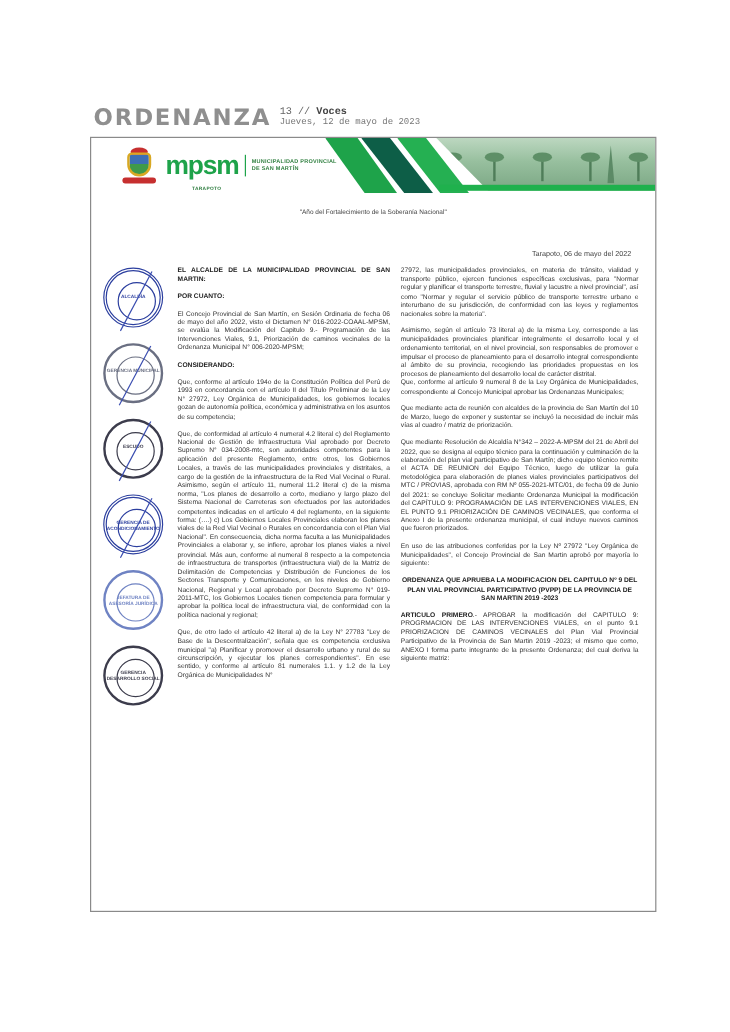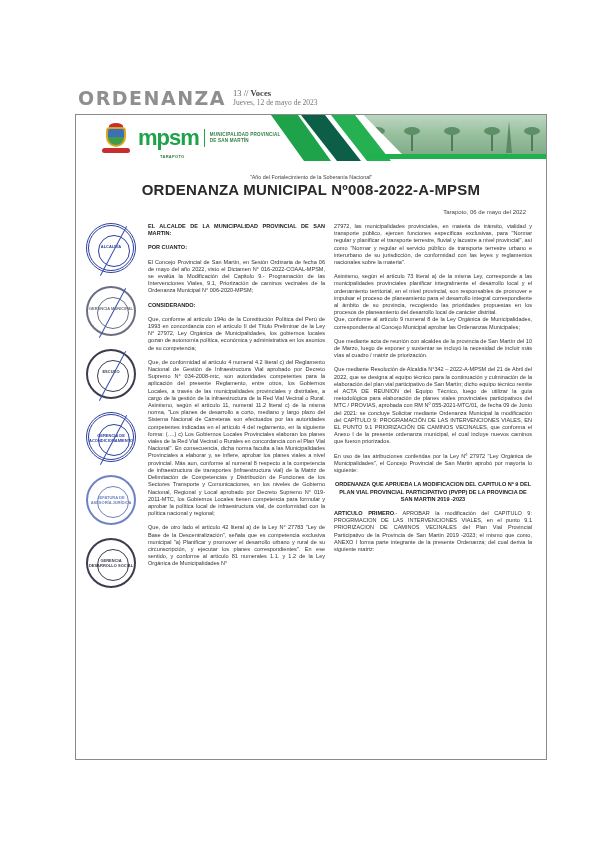--- a/index.html
+++ b/index.html
@@ -1,21 +1,21 @@
 <!DOCTYPE html>
 <html><head>
 <meta charset="utf-8">
 <style>
   * { box-sizing: border-box; margin: 0; padding: 0; }
   html, body { width: 608px; height: 860px; background: #ffffff; overflow: hidden; }
   body { position: relative; font-family: "Liberation Sans", sans-serif; color: #2b2b2b; }
 
   .masthead { position: absolute; left: 78px; top: 78px; height: 30px; display: flex; align-items: flex-end; }
   .mast-title { font-family: "DejaVu Sans", sans-serif; font-weight: bold; font-size: 19px; letter-spacing: 1.5px; color: #8f8f8f; line-height: 20px; margin-top: 16px; }
-  .mast-meta { margin-left: 7px; font-family: Liberation Serif, serif; line-height: 9px; padding-bottom: 1px; }
+  .mast-meta { margin-left: 7px; font-family: Liberation Mono, monospace; line-height: 9px; padding-bottom: 1px; }
   .mast-page { font-size: 8.5px; color: #666; }
   .mast-page b { color: #444; }
   .mast-date { font-size: 7.5px; color: #777; }
 
   .frame { position: absolute; left: 75px; top: 114px; width: 472px; height: 646px; border: 1.5px solid #8a8a8a; background: #fff; overflow: hidden; }
 
   .banner { position: absolute; left: 0; top: 0; width: 100%; height: 46px; }
   .banner-photo { position: absolute; right: 0; top: 0; width: 240px; height: 44px; background: linear-gradient(180deg,#bcd7c0 0%,#97bf9e 45%,#7ba784 100%); clip-path: polygon(24% 0,100% 0,100% 100%,42% 100%); }
   .banner-green1 { position: absolute; left: 195px; top: 0; width: 60px; height: 46px; background: #1ea34a; clip-path: polygon(0 0,45% 0,100% 100%,55% 100%); }
   .banner-dark { position: absolute; left: 225px; top: 0; width: 60px; height: 46px; background: #0d5e47; clip-path: polygon(0 0,40% 0,100% 100%,60% 100%); }
@@ -96,21 +96,20 @@
       </div>
       <div class="logo-sep"></div>
       <div class="logo-text">
         <div>MUNICIPALIDAD PROVINCIAL</div>
         <div>DE SAN MARTÍN</div>
       </div>
     </div>
   </div>
 
   <div class="motto">"Año del Fortalecimiento de la Soberanía Nacional"</div>
-  <div class="doc-title">ORDENANZA MUNICIPAL Nº008-2022-A-MPSM</div>
   <div class="place-date">Tarapoto, 06 de mayo del 2022</div>
 
   <div class="stamps">
     <div class="stamp s-blue">
         <div class="inner"></div>
         <div class="label">ALCALDÍA</div>
         <div class="slash"></div>
       </div>
     <div class="stamp s-grey">
         <div class="inner"></div>

